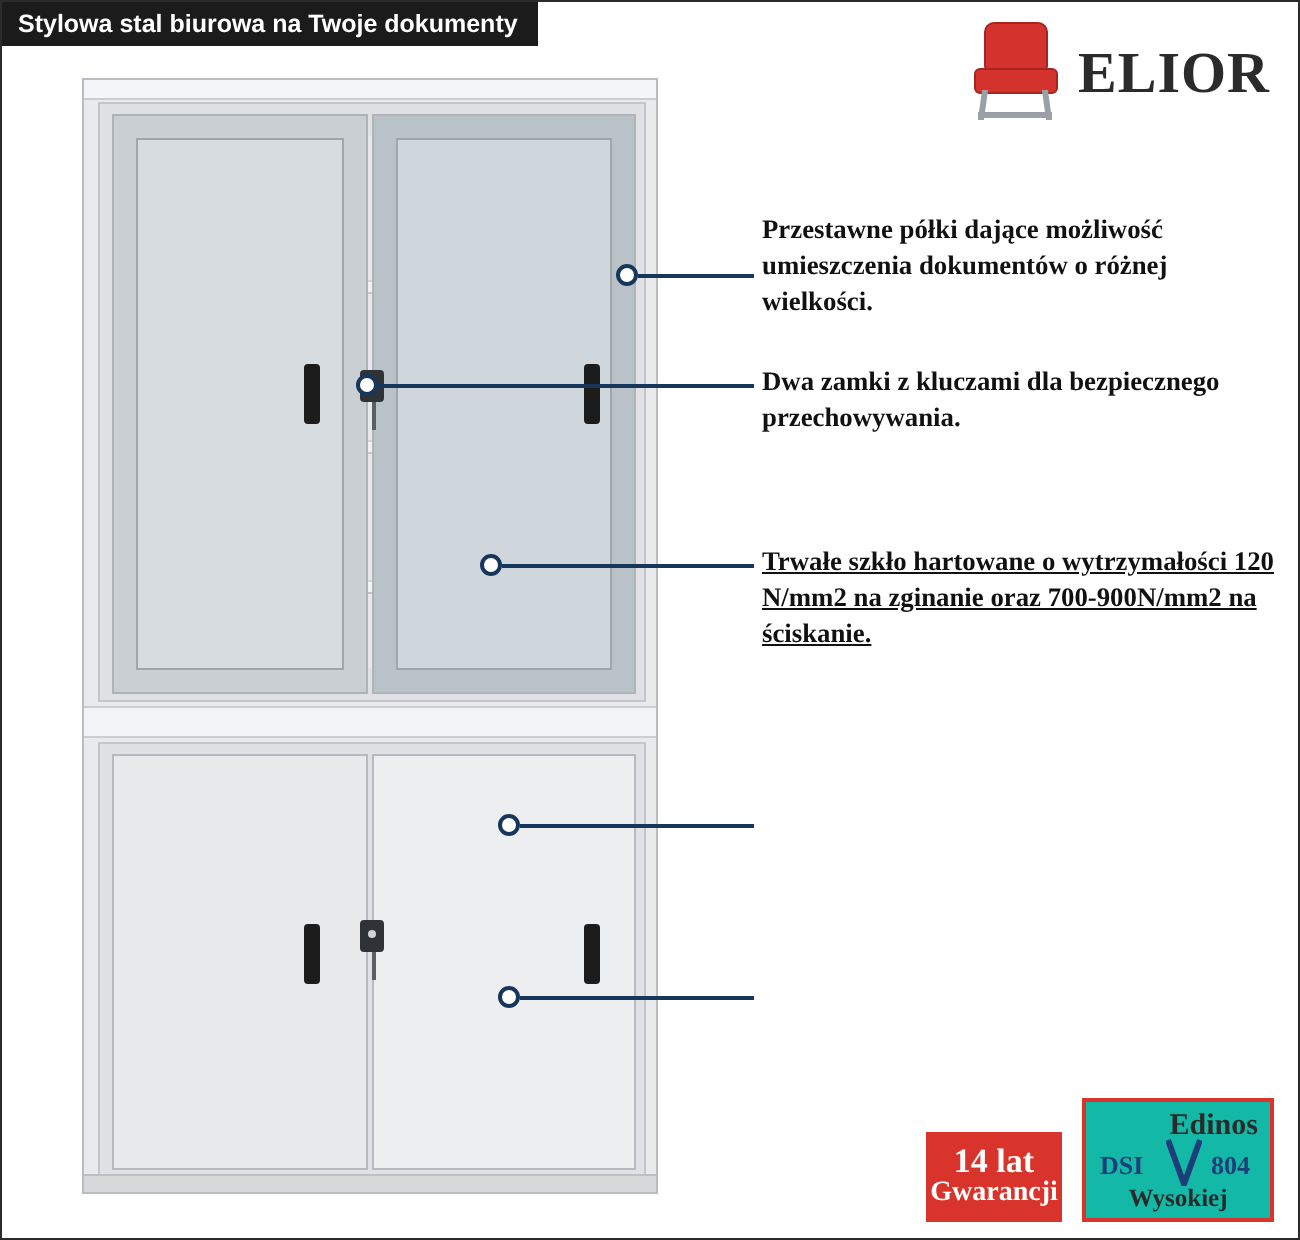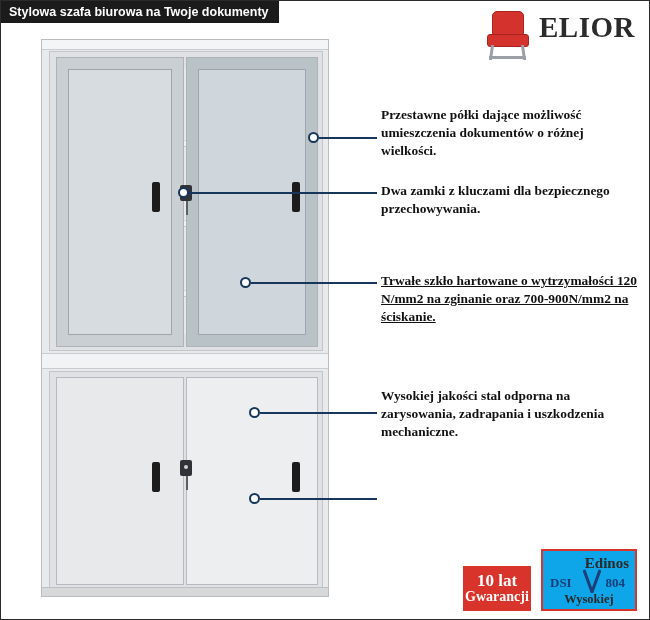--- a/index.html
+++ b/index.html
@@ -38,20 +38,21 @@
     white-space: nowrap;
     z-index: 20;
   }
 
   
   .brand {
     position: absolute;
     right: 14px;
     top: 10px;
     display: flex;
+    align-items: center;
     gap: 8px;
     z-index: 15;
   }
   .brand-text {
     font-family: "Liberation Serif", serif;
     font-size: 29px;
     font-weight: bold;
     color: #2b2b2b;
     letter-spacing: 0.5px;
   }
@@ -315,21 +316,21 @@
   .warranty .small { font-size: 14px; }
 
   .edinos {
     position: absolute;
     left: 540px;
     top: 548px;
     width: 96px;
     height: 62px;
     border: 2px solid #d8342c;
     box-sizing: border-box;
-    background: #0ea5e9;
+    background: #14b8a6;
   }
   .edinos .name {
     position: absolute;
     right: 6px;
     top: 4px;
     font-family: "Liberation Serif", serif;
     font-size: 15px;
     font-weight: bold;
     color: #2a2a2a;
   }
@@ -371,21 +372,21 @@
     height: 26px;
   }
   .edinos .check svg { display: block; }
 </style>
 </head>
 <body>
 
 <div id="page">
 
   <div class="title-bar" style="width: auto;">
-    <span>Stylowa szafa biurowa na Twoje dokumenty</span>
+    <span>Stylowa stal biurowa na Twoje dokumenty</span>
   </div>
 
   <div class="brand">
     <div class="chair">
       <div class="back"></div>
       <div class="seat"></div>
       <div class="leg l1"></div>
       <div class="leg l2"></div>
       <div class="rung"></div>
     </div>
@@ -466,24 +467,23 @@
     <div class="dot" style="left:253px; top:411px;"></div>
     <div class="leader" style="left:259px; top:411px; width:117px;"></div>
 
     <div class="dot" style="left:253px; top:497px;"></div>
     <div class="leader" style="left:259px; top:497px; width:117px;"></div>
   </div>
 
   <div class="callout-text" style="left:380px; top:181px;">Dwa zamki z kluczami dla bezpiecznego przechowywania.</div>
   <div class="callout-text" style="left:380px; top:105px;">Przestawne półki dające możliwość umieszczenia dokumentów o różnej wielkości.</div>
   <div class="callout-text" style="left:380px; top:271px;text-decoration:underline;">Trwałe szkło hartowane o wytrzymałości 120 N/mm2 na zginanie oraz 700-900N/mm2 na ściskanie.</div>
-  <div class="callout-text" style="left:380px; top:386px;">Wysokiej jakości stal odporna na zarysowania, zadrapania i uszkodzenia mechaniczne.</div>
 
   <div class="warranty">
-    <div class="big">10 lat</div>
+    <div class="big">14 lat</div>
     <div class="small">Gwarancji</div>
   </div>
 
   <div class="edinos">
     <div class="name">Edinos</div>
     <div class="check">
       <svg width="18" height="26" viewBox="0 0 18 26">
         <path d="M1 3 L9 25 L17 3" fill="none" stroke="#1c3f7a" stroke-width="3"></path>
       </svg>
     </div>

